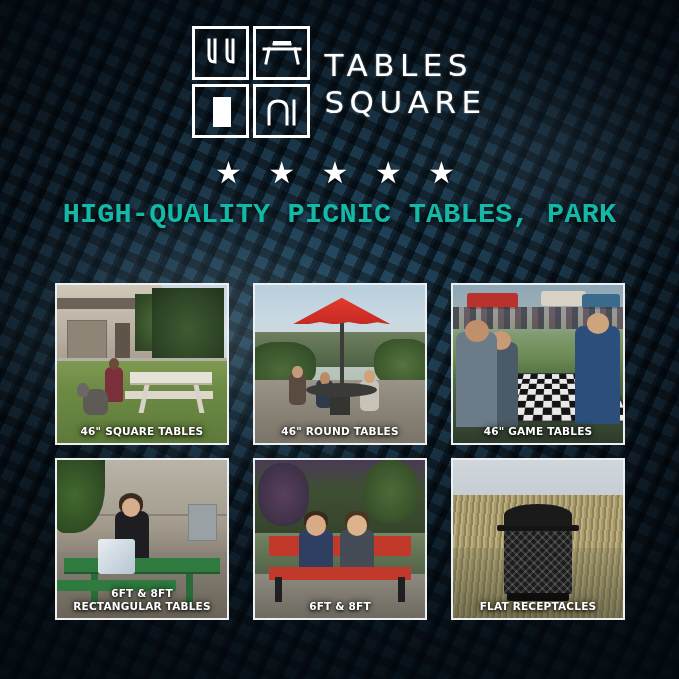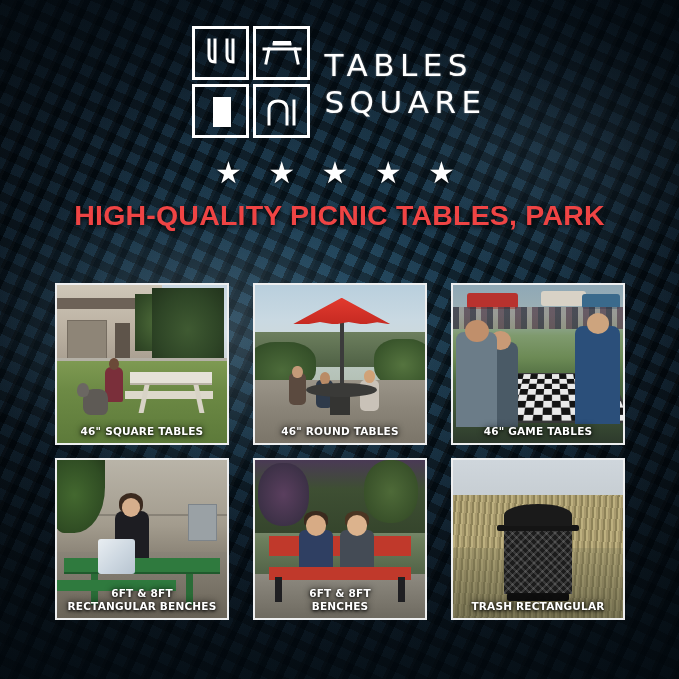--- a/index.html
+++ b/index.html
@@ -144,22 +144,22 @@
     text-shadow: 0 1px 3px rgba(0,0,0,0.8);
   }
 
   
   .headline {
     position: absolute;
     top: 198px;
     left: 0;
     right: 0;
     text-align: center;
-    color: #ef4444;
-    font-family: Liberation Sans, sans-serif;
+    color: #14b8a6;
+    font-family: Liberation Mono, monospace;
     font-weight: bold;
     font-size: 28.5px;
     line-height: 1.22;
     letter-spacing: 0.2px;
     text-shadow: 0 2px 5px rgba(0,0,0,0.85);
     padding: 0 28px;
   }
 
   
   .tiles {
@@ -441,21 +441,21 @@
           <div class="p4-hair"></div>
           <div class="p4-head"></div>
           <div class="p4-leg"></div>
           <div class="p4-leg2"></div>
           <div class="p4-bench"></div>
           <div class="p4-table"></div>
           <div class="p4-bag"></div>
         </div>
         <div class="tile-caption">
           <div>6FT &amp; 8FT</div>
-          <div>RECTANGULAR BENCHES</div>
+          <div>RECTANGULAR TABLES</div>
         </div>
       </div>
 
       <div class="tile">
         <div class="tile-photo">
           <div class="p5-sky"></div>
           <div class="p5-trees"></div>
           <div class="p5-tree1"></div>
           <div class="p5-tree2"></div>
           <div class="p5-ground"></div>
@@ -465,34 +465,33 @@
             <div class="p5-b1h"></div>
           <div class="p5-b2"></div>
             <div class="p5-b2hair"></div>
             <div class="p5-b2h"></div>
           <div class="p5-benchseat"></div>
           <div class="p5-benchleg1"></div>
           <div class="p5-benchleg2"></div>
         </div>
         <div class="tile-caption">
           <div>6FT &amp; 8FT</div>
-          <div>BENCHES</div>
         </div>
       </div>
 
       <div class="tile">
         <div class="tile-photo">
           <div class="p6-sky"></div>
           <div class="p6-grass"></div>
           <div class="p6-grass2"></div>
           <div class="p6-body"></div>
           <div class="p6-domelip"></div>
           <div class="p6-dome"></div>
           <div class="p6-base"></div>
         </div>
         <div class="tile-caption">
-          <div>TRASH RECTANGULAR</div>
+          <div>FLAT RECEPTACLES</div>
         </div>
       </div>
 
     </div>
   </div>
 </div>
 
 </body></html>

